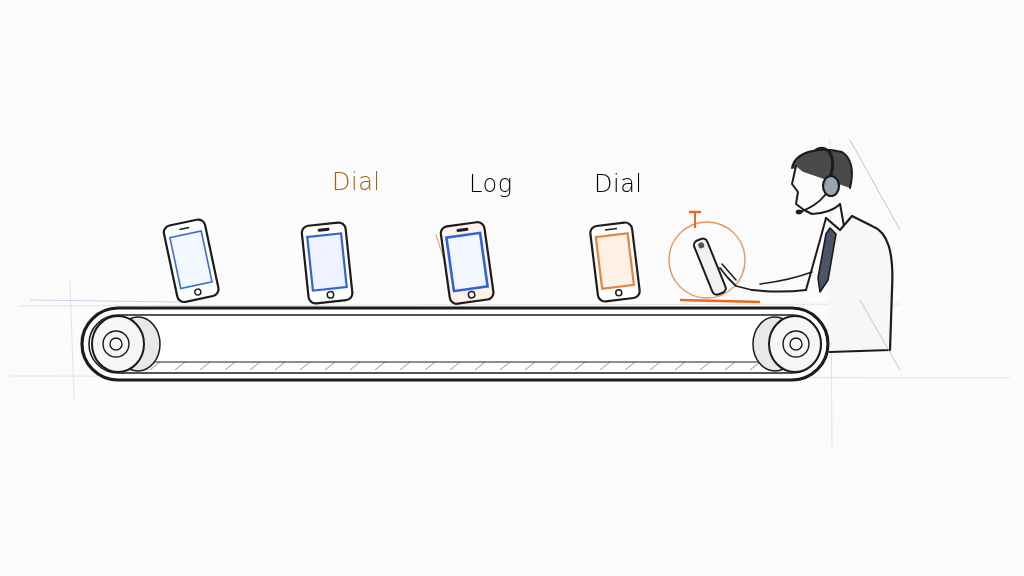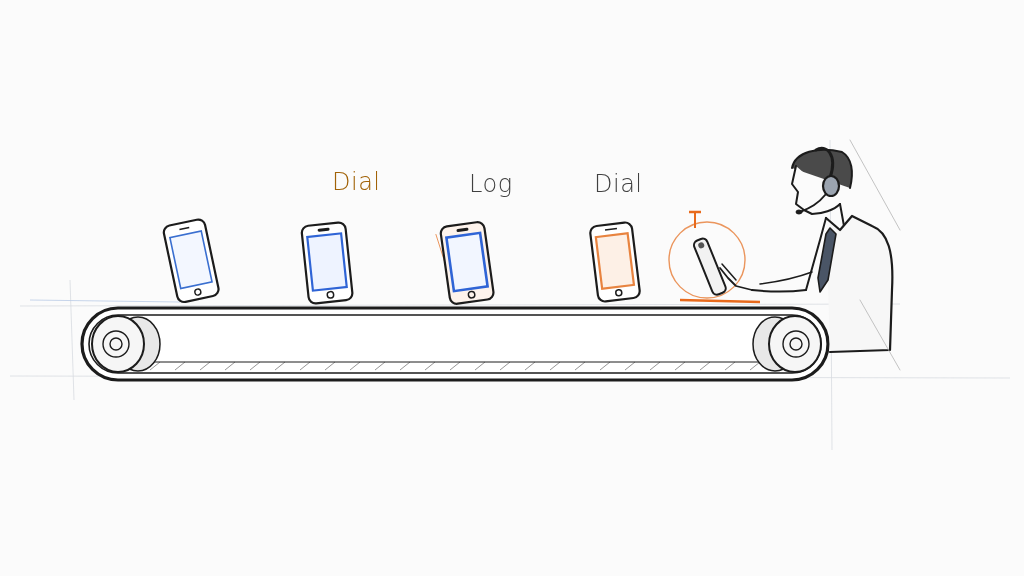--- a/index.html
+++ b/index.html
@@ -9,21 +9,21 @@
     font-family: "DejaVu Sans", sans-serif;
     position: relative;
   }
   .scene { position: absolute; left: 0; top: 0; width: 1024px; height: 576px; }
   .label {
     position: absolute;
     font-family: "DejaVu Sans", sans-serif;
     font-size: 24px;
     font-weight: 300;
     letter-spacing: 0.5px;
-    color: #404040;
+    color: #000000;
   }
   .label-dial { left: 332px; top: 168px; color: #a16207; }
   .label-log { left: 469px; top: 170px; }
   .label-queue { left: 594px; top: 170px; }
 </style>
 </head>
 <body>
 
 <svg class="scene" viewBox="0 0 1024 576" xmlns="http://www.w3.org/2000/svg">
 

